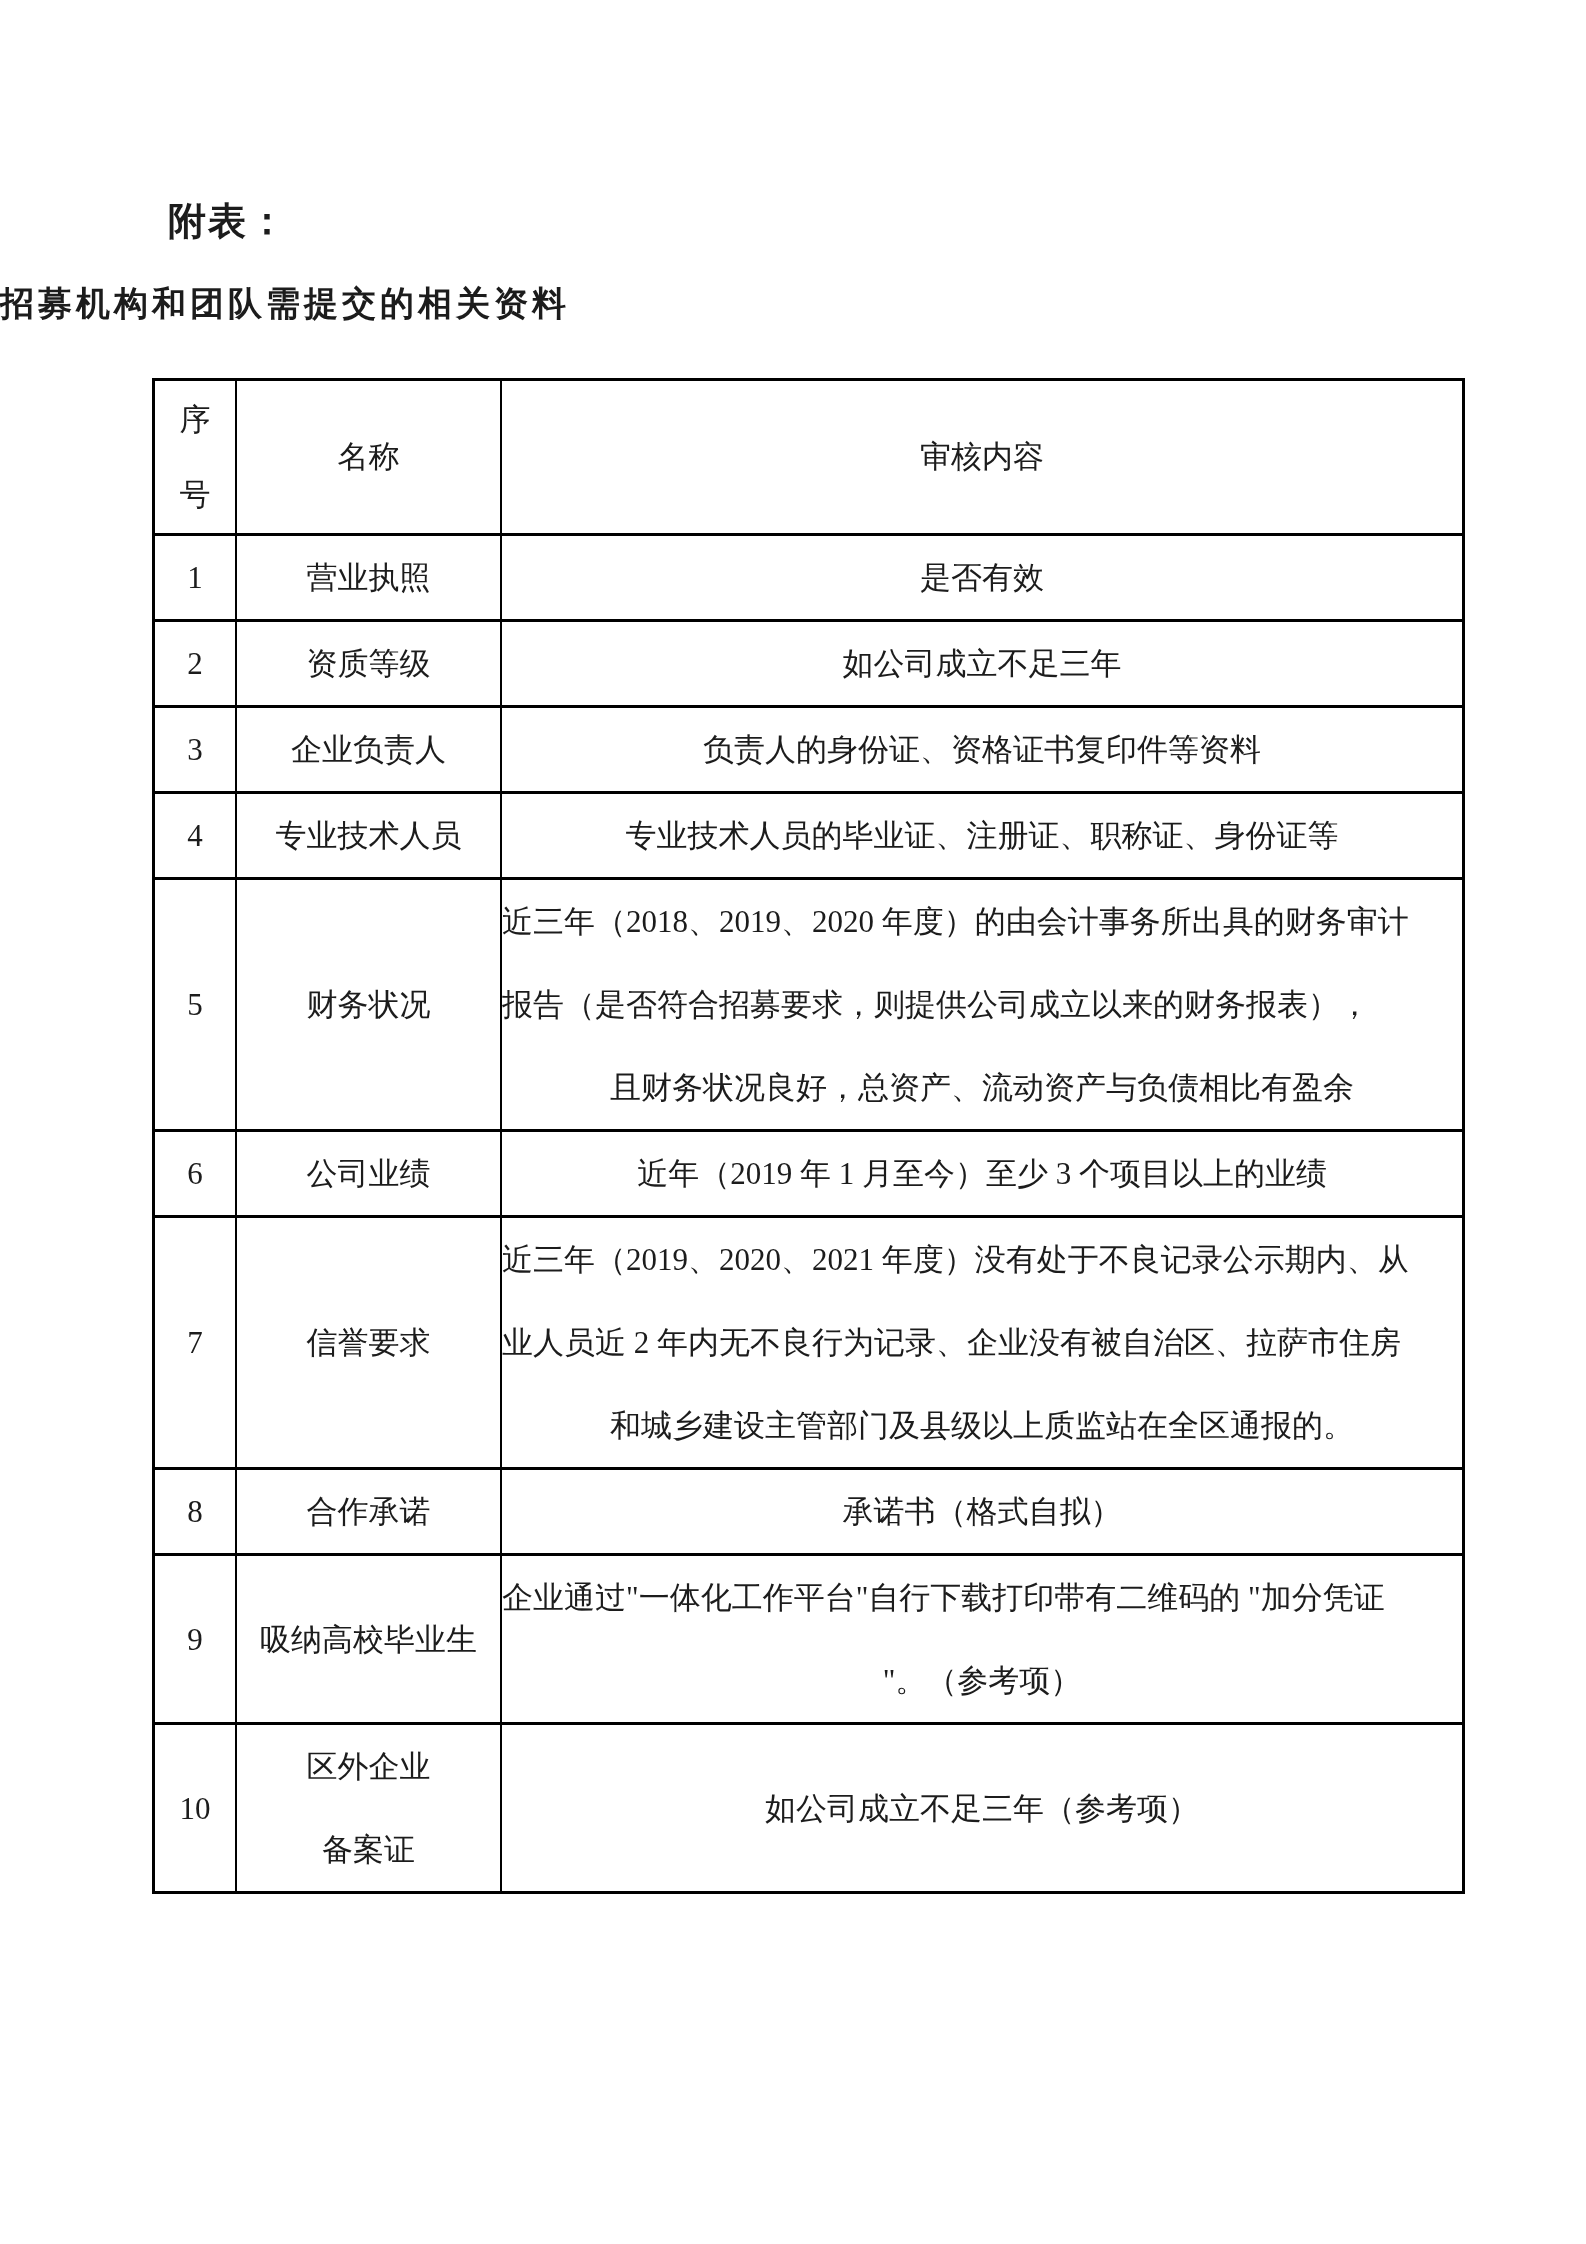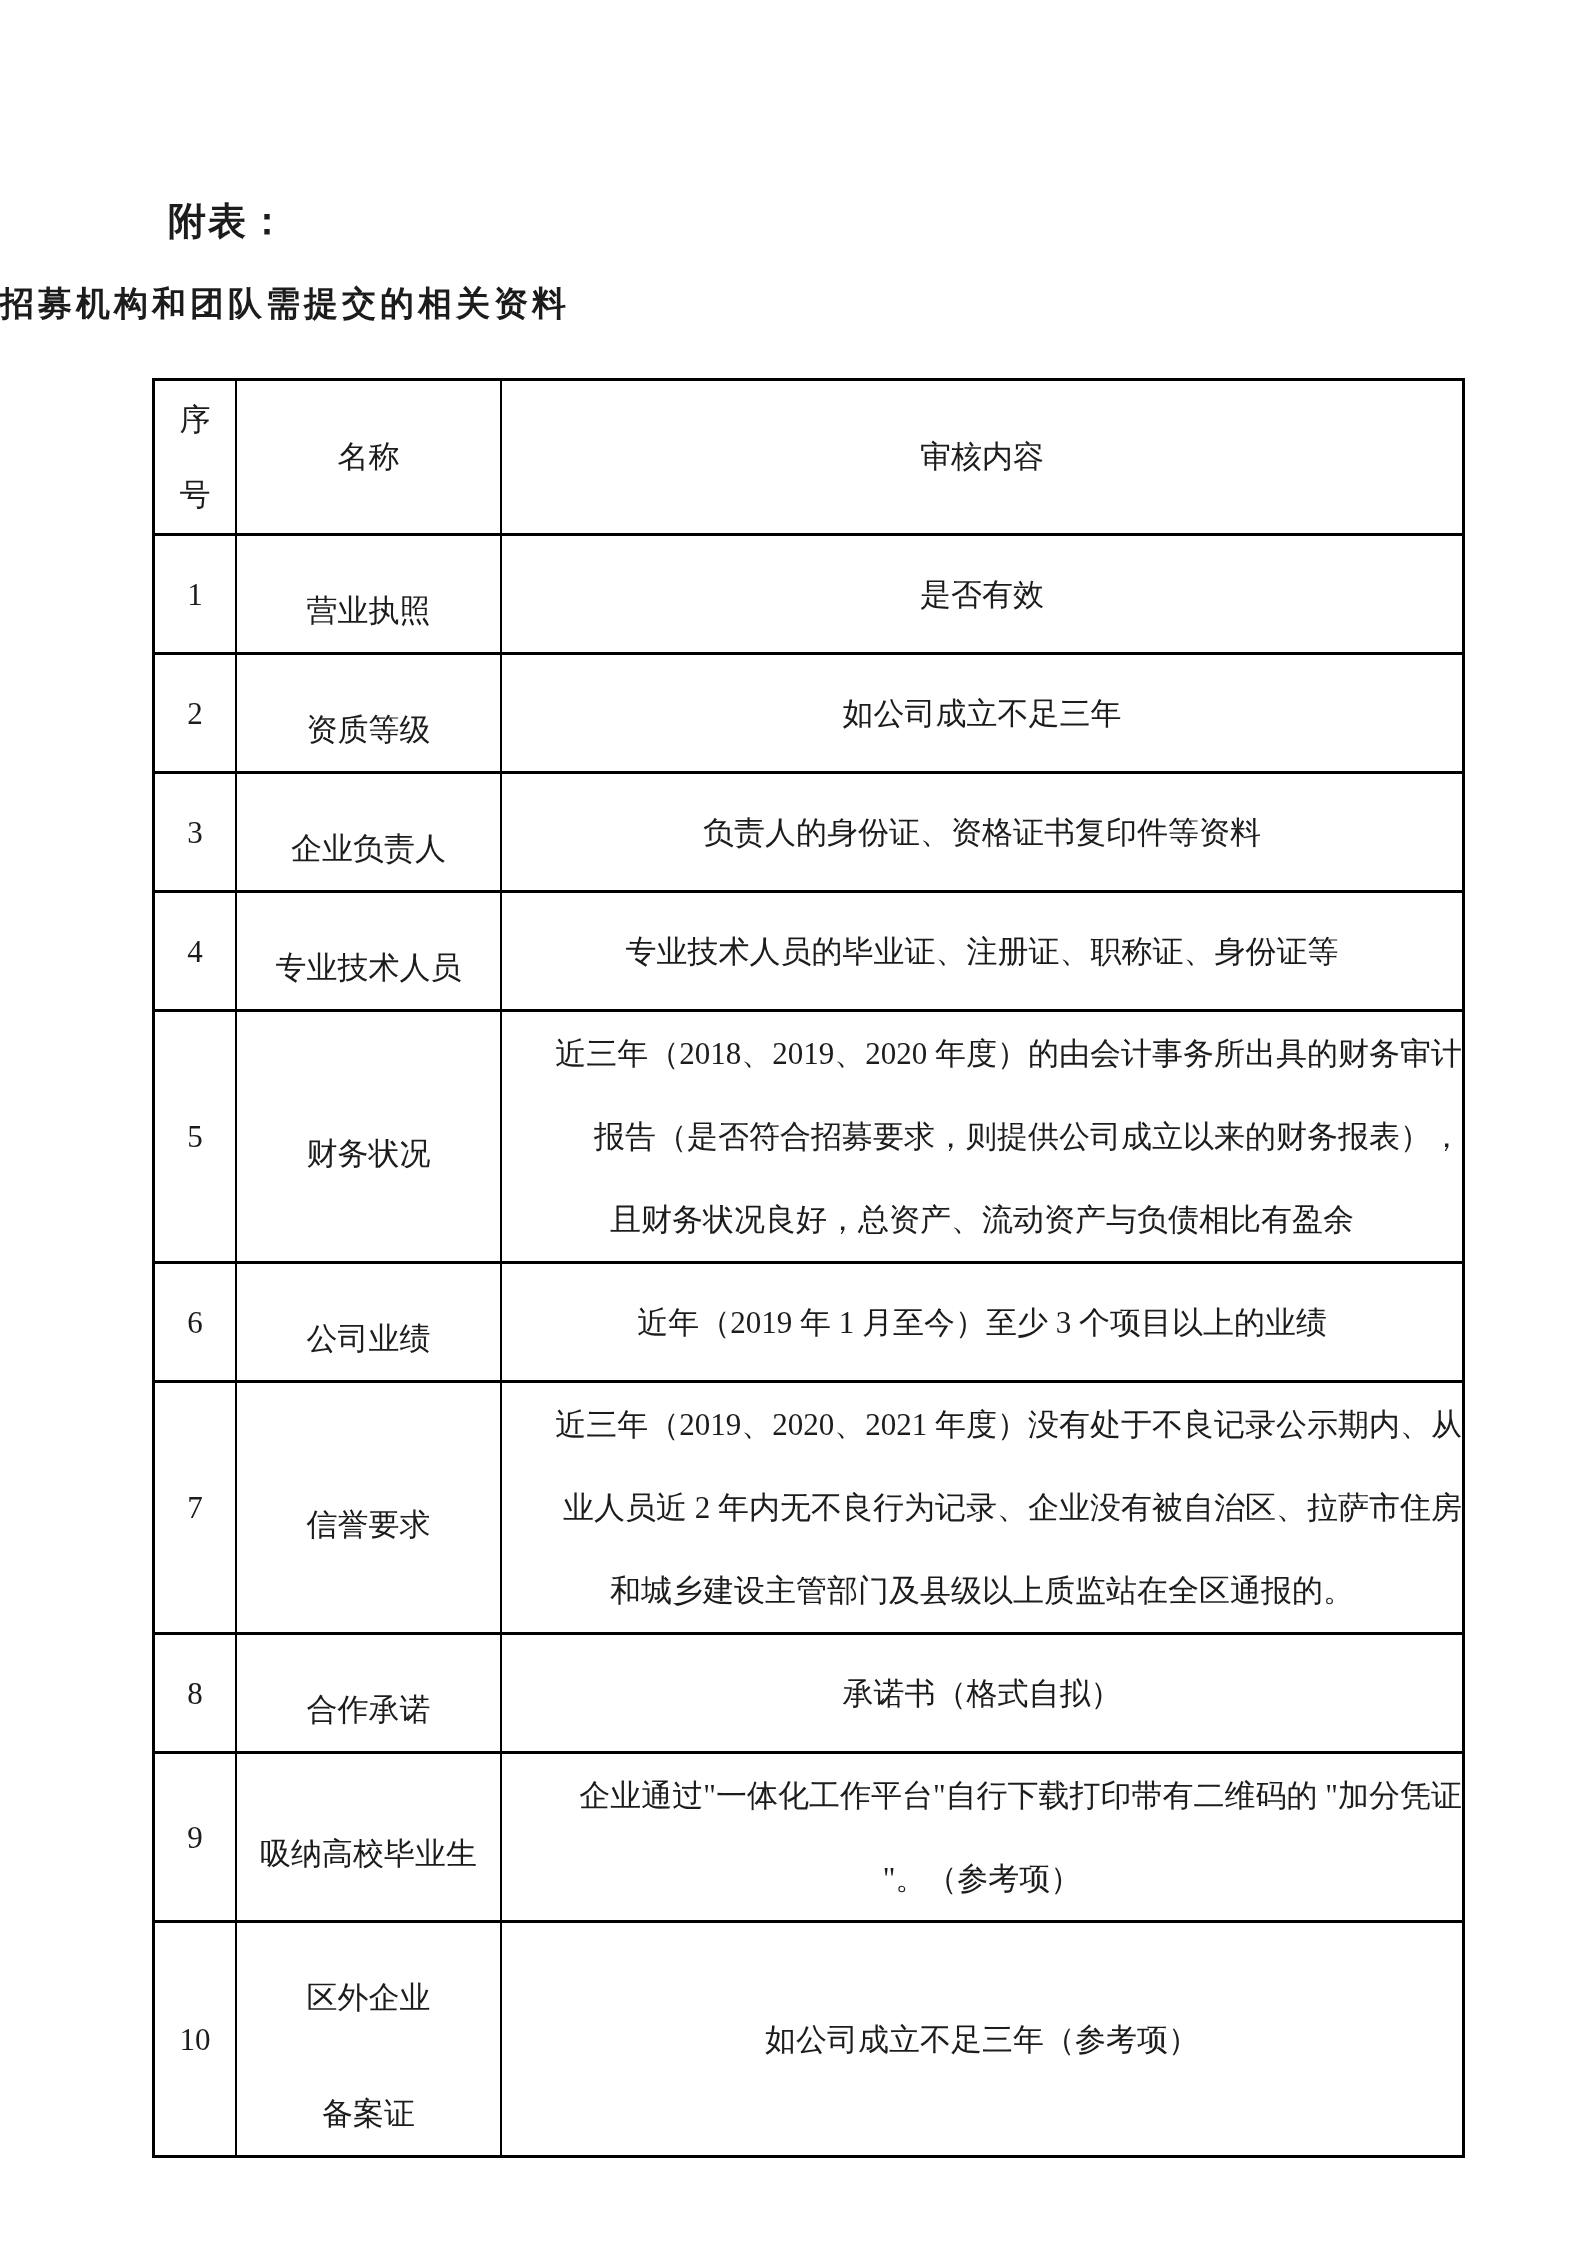--- a/index.html
+++ b/index.html
@@ -52,24 +52,24 @@
     padding: 0;
     overflow: hidden;
   }
   .doc-table { border: 3px solid #000; }
   .col-no      { width: 80px;  }
   .col-name    { width: 263px; }
   .col-content { width: 960px; }
   thead th { height: 152px; }
   thead .hline { line-height: 75px; }
   .cell-no   { line-height: 83px; }
-  .cell-name .line { line-height: 83px; margin-top: 33px; }
+  .cell-name .line { line-height: 83px; }
   .cell-content { padding: 0 12px; }
   .cell-content .line { line-height: 83px; }
-  .align-left   { text-align: right; }
+  .align-left   { text-align: left; }
   .align-center { text-align: center; }
 </style>
 </head>
 <body>
 
 <div class="page">
 
   <div class="annotation">附表：</div>
 
   <h1 class="doc-title">招募机构和团队需提交的相关资料</h1>

